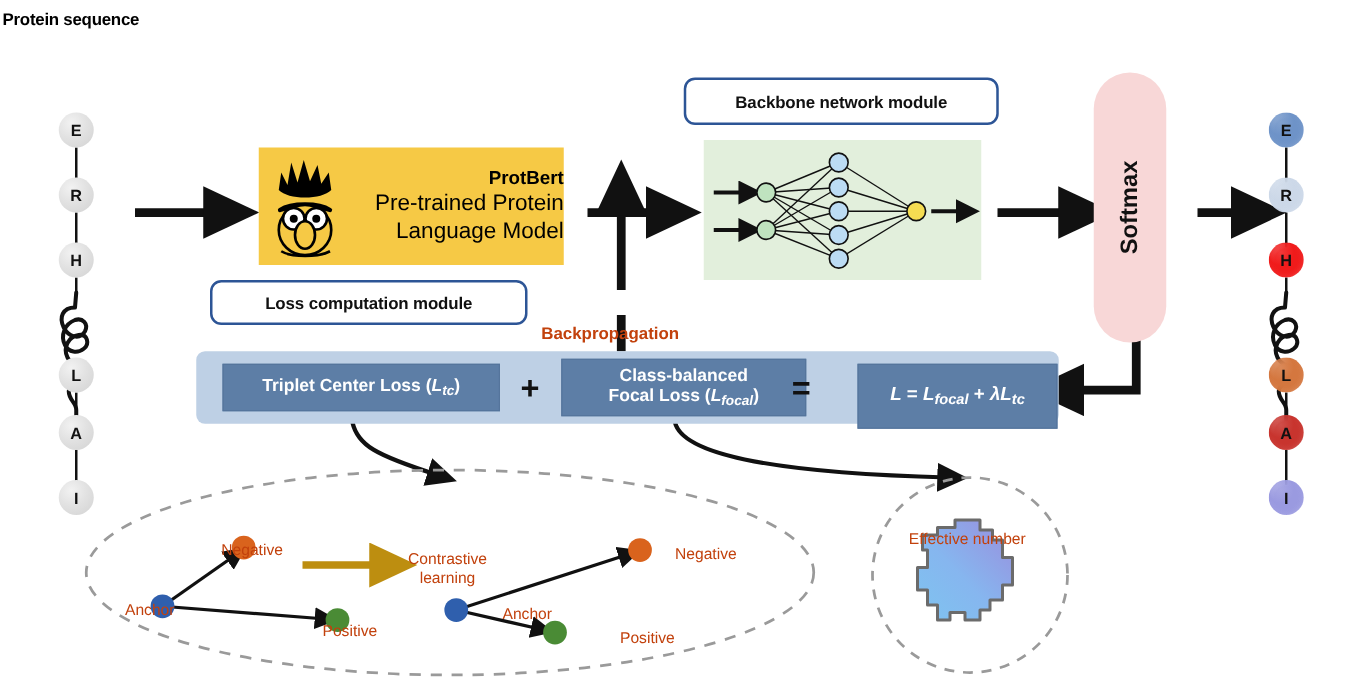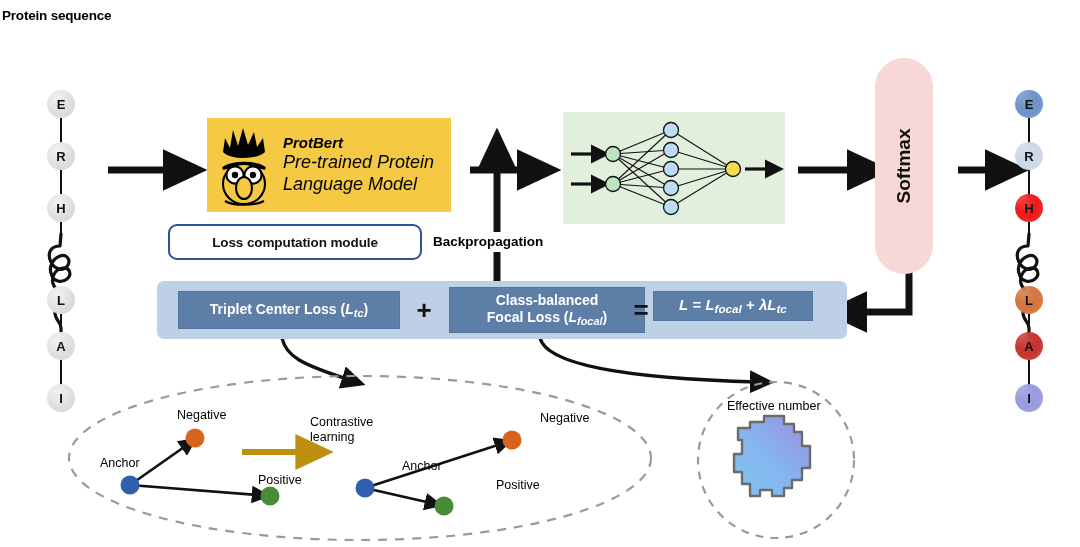--- a/index.html
+++ b/index.html
@@ -58,21 +58,21 @@
     color:#111;
     letter-spacing:-0.1px;
   }
 
   
   .protbert {
     position:absolute;
     background:#f6c945;
     display:flex; align-items:center;
   }
-  .pb-text { flex:1; text-align:left; line-height:1.22; padding-left:4px;font-style:italic; }
+  .pb-text { flex:1; text-align:right; line-height:1.22; padding-left:4px; }
   .pb-title { font-weight:bold; font-size:15px; }
   .pb-sub { font-size:18px; }
 
   
   .netbox { position:absolute; background:#e2efdc; }
 
   
   .softmax {
     position:absolute;
     background:#f8d7d7;
@@ -107,23 +107,23 @@
   .op {
     position:absolute;
     font-weight:bold;
     color:#111;
     display:flex; align-items:center; justify-content:center;
   }
   .sub { font-size:0.78em; vertical-align:-0.25em; font-style:italic; }
   .ital { font-style:italic; }
 
   
-  .lbl { position:absolute; font-size:12.5px; color:#000000; white-space:nowrap; }
+  .lbl { position:absolute; font-size:12.5px; color:#c2410c; white-space:nowrap;margin-top:25px; }
   .lbl.b { font-weight:bold; font-size:13.5px; }
-  .lbl.c { line-height:1.18; white-space:normal; }
+  .lbl.c { text-align:center; line-height:1.18; white-space:normal; }
 
   svg { position:absolute; overflow:visible; }
   .noselect { user-select:none; }
 </style>
 </head>
 <body>
 
 <div id="stage">
 
   <div class="hdr abs noselect" style="left:2px; top:8px;">Protein sequence</div>
@@ -243,20 +243,21 @@
 
       <path d="M12,79 C20,84 42,84 51,79" fill="none" stroke="#000" stroke-width="2.1"></path>
     </svg>
     <div class="pb-text">
       <div class="pb-title">ProtBert</div>
       <div class="pb-sub">Pre-trained Protein</div>
       <div class="pb-sub">Language Model</div>
     </div>
   </div>
 
+  <div class="pill" style="left:547px; top:62px; width:252px; height:38px;">Backbone network module</div>
 
   <div class="netbox" style="left:563px; top:112px; width:222px; height:112px;">
     <svg width="222" height="112" viewBox="0 0 222 112" style="left:0; top:0;">
 
       <g stroke="#111" stroke-width="1.1" fill="none">
         <line x1="50" y1="42" x2="108" y2="18"></line>
         <line x1="50" y1="42" x2="108" y2="38"></line>
         <line x1="50" y1="42" x2="108" y2="57"></line>
         <line x1="50" y1="42" x2="108" y2="76"></line>
         <line x1="50" y1="42" x2="108" y2="95"></line>
@@ -311,21 +312,21 @@
     <div class="lossbox" style="left:292px; top:6px; width:196px; height:46px;">
       <span>
         <span>Class-balanced</span><br>
         <span>Focal Loss</span>
         (<span class="ital">L</span><span class="sub ital">focal</span>)
       </span>
     </div>
 
     <div class="op" style="left:470px; top:16px; width:28px; height:26px; font-size:26px;">=</div>
 
-    <div class="lossbox eq" style="left:496px; top:10px; width:160px; height:30px;">
+    <div class="lossbox eq" style="left:529px; top:10px; width:160px; height:52px;">
       <span>
         <span class="ital">L</span>
         <span>=</span>
         <span class="ital">L</span><span class="sub ital">focal</span>
         <span>+</span>
         <span class="ital">λ</span><span class="ital">L</span><span class="sub ital">tc</span>
       </span>
     </div>
   </div>
 

